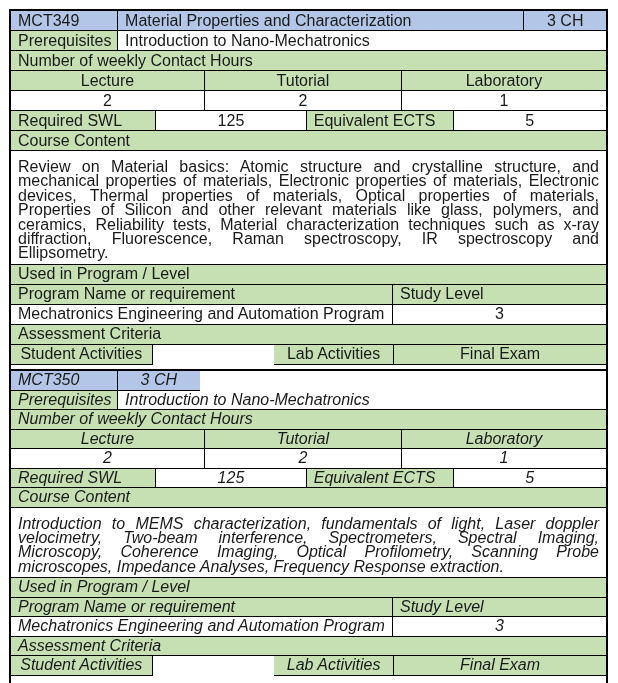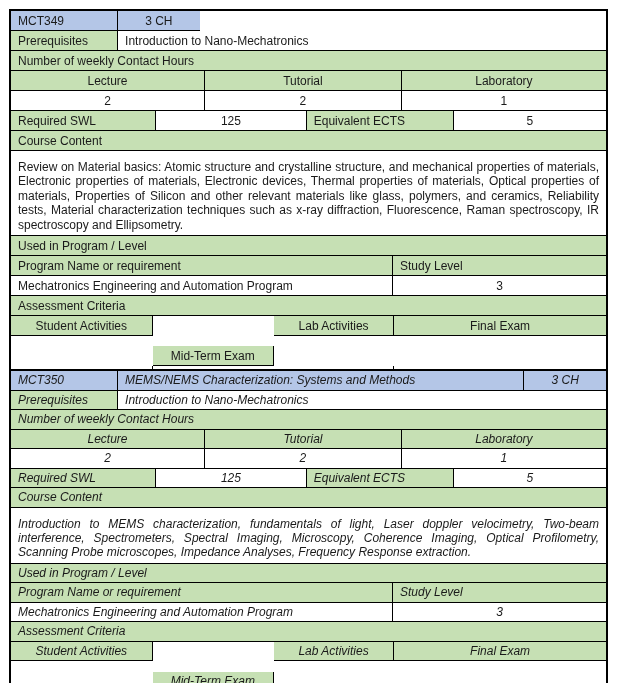--- a/index.html
+++ b/index.html
@@ -8,21 +8,21 @@
     --border-col:#000000;
     --text-col:#1a1a1a;
   }
   *{margin:0;padding:0;box-sizing:border-box;}
   html,body{background:#ffffff;}
   .page{
     position:relative;
     width:618px;height:683px;
     background:#ffffff;
     font-family:"Liberation Sans",sans-serif;
-    font-size:12px;
+    font-size:16px;
     color:var(--text-col);
     overflow:hidden;
   }
   .ctable{
     position:absolute;
     left:9px;width:599px;
     border:2px solid var(--border-col);
     background:#ffffff;
   }
   .ctable.t1{top:9px;--rh:20px;}
@@ -73,20 +73,21 @@
   .w356{flex-basis:35.6%;}
 </style>
 </head>
 <body>
 
 <div class="page">
 
   <div class="ctable t1">
     <div class="row">
       <div class="cell blue w18">MCT349</div>
+      <div class="cell blue w683">Material Properties and Characterization</div>
       <div class="cell blue w137 center">3 CH</div>
     </div>
     <div class="row">
       <div class="cell green w18">Prerequisites</div>
       <div class="cell w82">Introduction to Nano-Mechatronics</div>
     </div>
     <div class="row">
       <div class="cell green w100">Number of weekly Contact Hours</div>
     </div>
     <div class="row">
@@ -135,21 +136,20 @@
       <div class="cell w238 center">20%</div>
       <div class="cell w204 center">20%</div>
       <div class="cell w202 center">20%</div>
       <div class="cell w356 center">40%</div>
     </div>
   </div>
 
   <div class="ctable t2">
     <div class="row">
       <div class="cell blue w18">MCT350</div>
-      <div class="cell blue w683">MEMS/NEMS Characterization: Systems and Methods</div>
       <div class="cell blue w137 center">3 CH</div>
     </div>
     <div class="row">
       <div class="cell green w18">Prerequisites</div>
       <div class="cell w82">Introduction to Nano-Mechatronics</div>
     </div>
     <div class="row">
       <div class="cell green w100">Number of weekly Contact Hours</div>
     </div>
     <div class="row">

